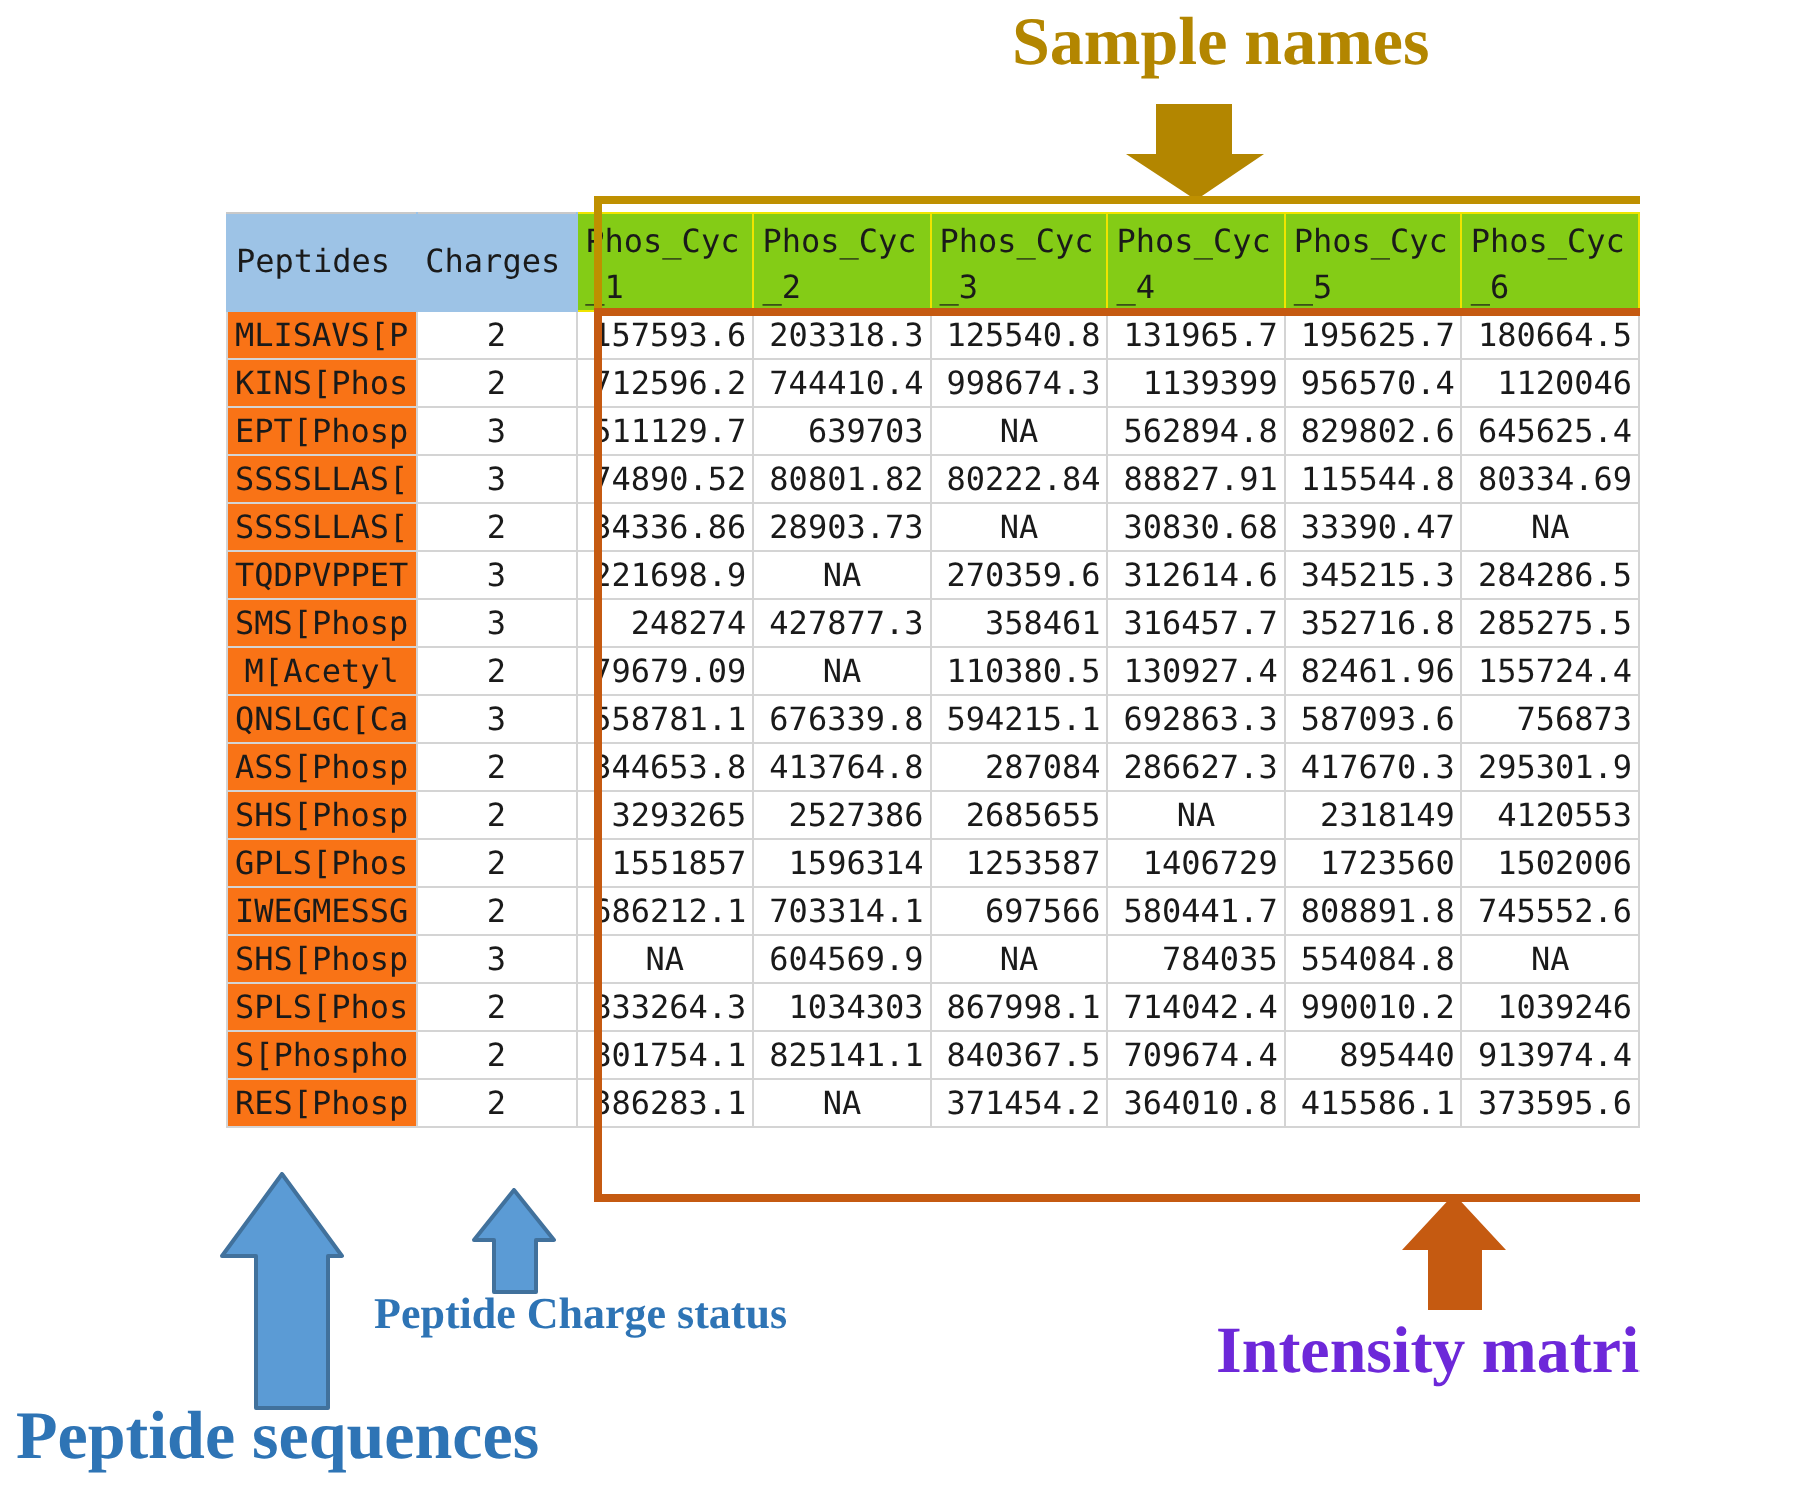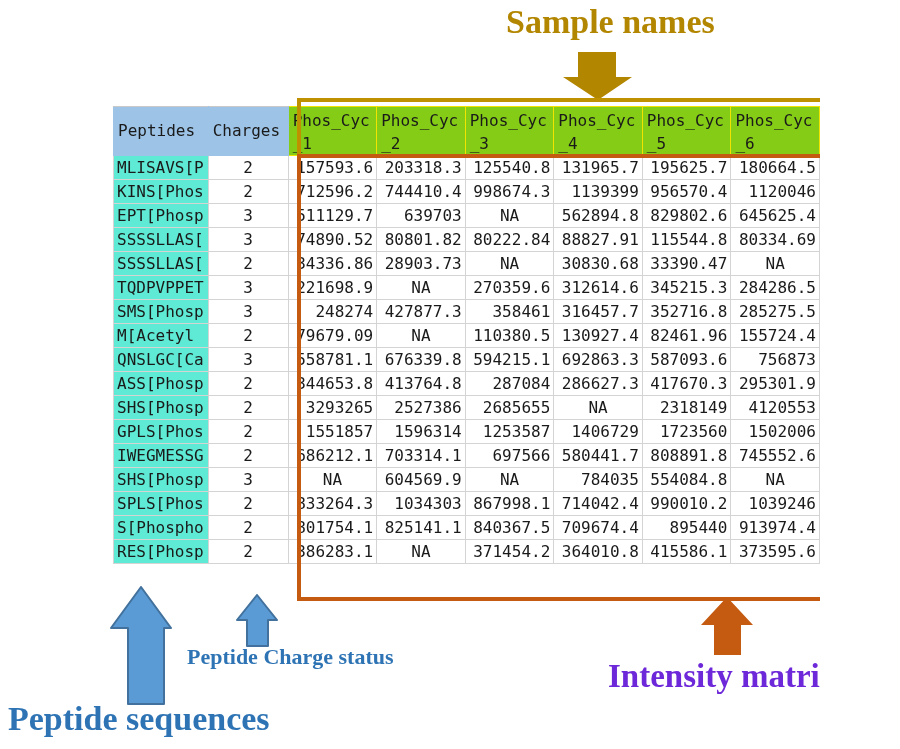--- a/index.html
+++ b/index.html
@@ -24,21 +24,21 @@
   .col-smp { width:97px; }
   th.blue {
     background:#9DC3E6; border-color:#9DC3E6;
     border-top-color:#c9c9c9; text-align:left; padding-left:4px;
   }
   th.yellow {
     background:#84cc16; border-color:#f0e400;
     text-align:left; vertical-align:top; padding-top:1px; padding-left:4px;
   }
   th.yellow div { line-height:23px; height:23px; }
-  td.c-pep { text-align:left; background:#5eead4; }
+  td.c-pep { text-align:center; background:#f97316; }
   td.c-chg { text-align:center; background:#fff; }
   td.c-val { text-align:right; background:#fff; }
   td.c-val.na { text-align:center; }
   
   .yellow-box {
     position:absolute; left:297px; top:98px; width:594px; height:60px;
     border:4px solid #BF9000; box-sizing:border-box; pointer-events:none;
   }
   .matrix-box {
     position:absolute; left:297px; top:154px; width:594px; height:447px;

